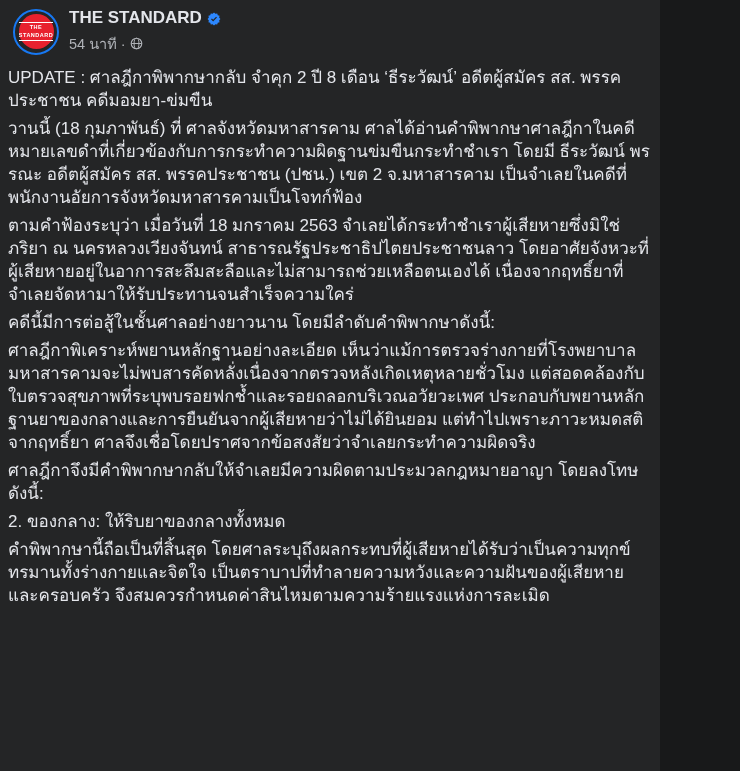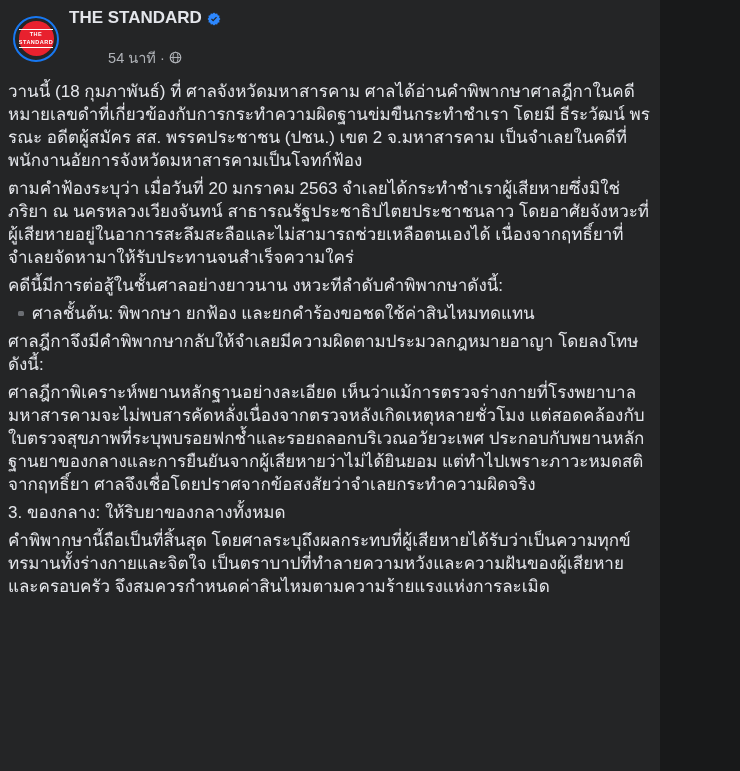--- a/index.html
+++ b/index.html
@@ -66,22 +66,21 @@
     color: #e4e6eb;
     cursor: pointer;
   }
   .badge { width: 14px; height: 14px; display: inline-block; margin-top: 1px; }
   .time-row {
     display: flex;
     align-items: center;
     gap: 4px;
     font-size: 14.5px;
     color: #b0b3b8;
-    margin-top: 18px;
-    justify-content: center;
+    margin-top: 4px;
   }
   .timestamp { cursor: pointer; }
   .globe { width: 13px; height: 13px; display: inline-block; }
   
   .post-text {
     padding: 7px 8px 0 8px;
     font-size: 17px;
     line-height: 23px;
     color: #e4e6eb;
   }
@@ -135,25 +134,25 @@
             <circle cx="8" cy="8" r="6.5" fill="none" stroke="#b0b3b8" stroke-width="1.4"></circle>
             <ellipse cx="8" cy="8" rx="3" ry="6.5" fill="none" stroke="#b0b3b8" stroke-width="1.2"></ellipse>
             <line x1="1.5" y1="8" x2="14.5" y2="8" stroke="#b0b3b8" stroke-width="1.2"></line>
           </svg>
         </span>
       </div>
     </div>
   </div>
 
   <div class="post-text">
+    <p>UPDATE : ศาลฎีกาพิพากษากลับ จำคุก 2 ปี 8 เดือน ‘ธีระวัฒน์’ อดีตผู้สมัคร สส. พรรคประชาชน คดีมอมยา-ข่มขืน</p>
     <p>วานนี้ (18 กุมภาพันธ์) ที่ ศาลจังหวัดมหาสารคาม ศาลได้อ่านคำพิพากษาศาลฎีกาในคดีหมายเลขดำที่เกี่ยวข้องกับการกระทำความผิดฐานข่มขืนกระทำชำเรา โดยมี ธีระวัฒน์ พรรณะ อดีตผู้สมัคร สส. พรรคประชาชน (ปชน.) เขต 2 จ.มหาสารคาม เป็นจำเลยในคดีที่พนักงานอัยการจังหวัดมหาสารคามเป็นโจทก์ฟ้อง</p>
-    <p>ตามคำฟ้องระบุว่า เมื่อวันที่ 20 มกราคม 2563 จำเลยได้กระทำชำเราผู้เสียหายซึ่งมิใช่ภริยา ณ นครหลวงเวียงจันทน์ สาธารณรัฐประชาธิปไตยประชาชนลาว โดยอาศัยจังหวะที่ผู้เสียหายอยู่ในอาการสะลึมสะลือและไม่สามารถช่วยเหลือตนเองได้ เนื่องจากฤทธิ์ยาที่จำเลยจัดหามาให้รับประทานจนสำเร็จความใคร่</p>
-    <p>คดีนี้มีการต่อสู้ในชั้นศาลอย่างยาวนาน งหวะทีลำดับคำพิพากษาดังนี้:</p>
+    <p>ตามคำฟ้องระบุว่า เมื่อวันที่ 18 มกราคม 2563 จำเลยได้กระทำชำเราผู้เสียหายซึ่งมิใช่ภริยา ณ นครหลวงเวียงจันทน์ สาธารณรัฐประชาธิปไตยประชาชนลาว โดยอาศัยจังหวะที่ผู้เสียหายอยู่ในอาการสะลึมสะลือและไม่สามารถช่วยเหลือตนเองได้ เนื่องจากฤทธิ์ยาที่จำเลยจัดหามาให้รับประทานจนสำเร็จความใคร่</p>
+    <p>คดีนี้มีการต่อสู้ในชั้นศาลอย่างยาวนาน โดยมีลำดับคำพิพากษาดังนี้:</p>
     <ul>
-      <li>ศาลชั้นต้น: พิพากษา ยกฟ้อง และยกคำร้องขอชดใช้ค่าสินไหมทดแทน</li>
     </ul>
+    <p>ศาลฎีกาพิเคราะห์พยานหลักฐานอย่างละเอียด เห็นว่าแม้การตรวจร่างกายที่โรงพยาบาลมหาสารคามจะไม่พบสารคัดหลั่งเนื่องจากตรวจหลังเกิดเหตุหลายชั่วโมง แต่สอดคล้องกับใบตรวจสุขภาพที่ระบุพบรอยฟกช้ำและรอยถลอกบริเวณอวัยวะเพศ ประกอบกับพยานหลักฐานยาของกลางและการยืนยันจากผู้เสียหายว่าไม่ได้ยินยอม แต่ทำไปเพราะภาวะหมดสติจากฤทธิ์ยา ศาลจึงเชื่อโดยปราศจากข้อสงสัยว่าจำเลยกระทำความผิดจริง</p>
     <p>ศาลฎีกาจึงมีคำพิพากษากลับให้จำเลยมีความผิดตามประมวลกฎหมายอาญา โดยลงโทษดังนี้:</p>
-    <p>ศาลฎีกาพิเคราะห์พยานหลักฐานอย่างละเอียด เห็นว่าแม้การตรวจร่างกายที่โรงพยาบาลมหาสารคามจะไม่พบสารคัดหลั่งเนื่องจากตรวจหลังเกิดเหตุหลายชั่วโมง แต่สอดคล้องกับใบตรวจสุขภาพที่ระบุพบรอยฟกช้ำและรอยถลอกบริเวณอวัยวะเพศ ประกอบกับพยานหลักฐานยาของกลางและการยืนยันจากผู้เสียหายว่าไม่ได้ยินยอม แต่ทำไปเพราะภาวะหมดสติจากฤทธิ์ยา ศาลจึงเชื่อโดยปราศจากข้อสงสัยว่าจำเลยกระทำความผิดจริง</p>
-    <p>3. ของกลาง: ให้ริบยาของกลางทั้งหมด</p>
+    <p>2. ของกลาง: ให้ริบยาของกลางทั้งหมด</p>
     <p>คำพิพากษานี้ถือเป็นที่สิ้นสุด โดยศาลระบุถึงผลกระทบที่ผู้เสียหายได้รับว่าเป็นความทุกข์ทรมานทั้งร่างกายและจิตใจ เป็นตราบาปที่ทำลายความหวังและความฝันของผู้เสียหายและครอบครัว จึงสมควรกำหนดค่าสินไหมตามความร้ายแรงแห่งการละเมิด</p>
   </div>
 
 </div>
 
 </body></html>

